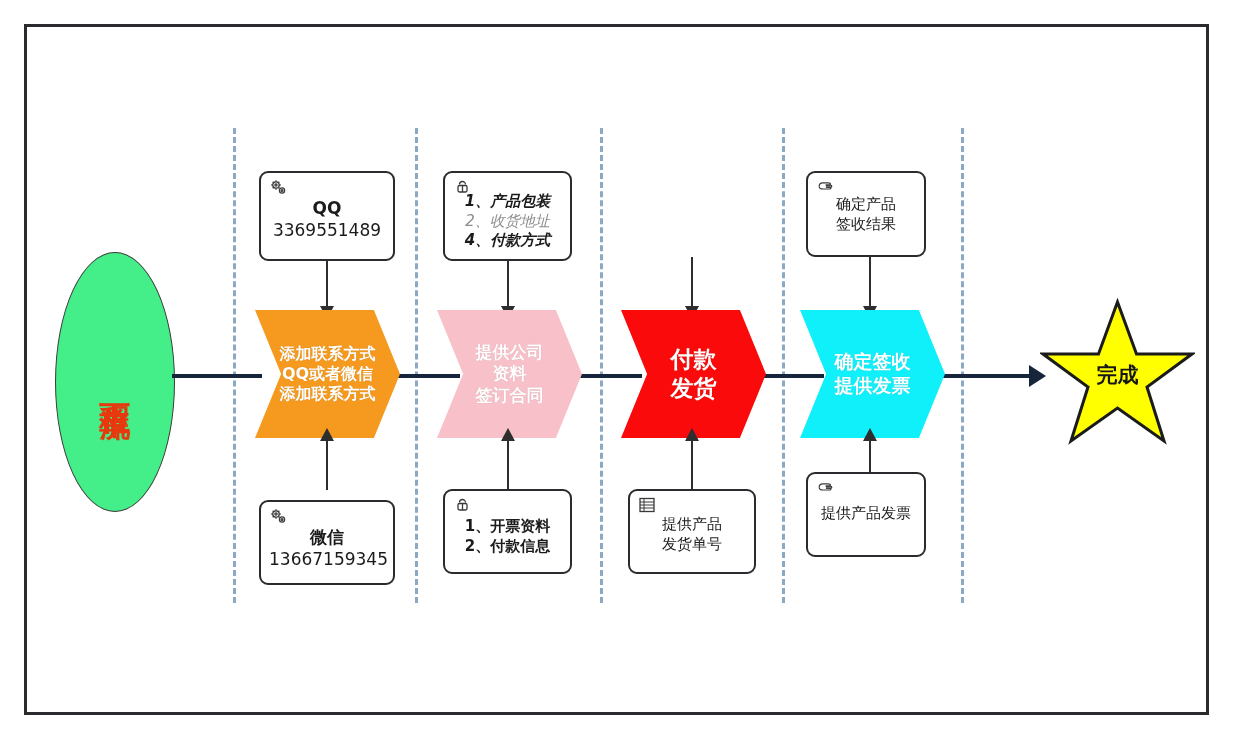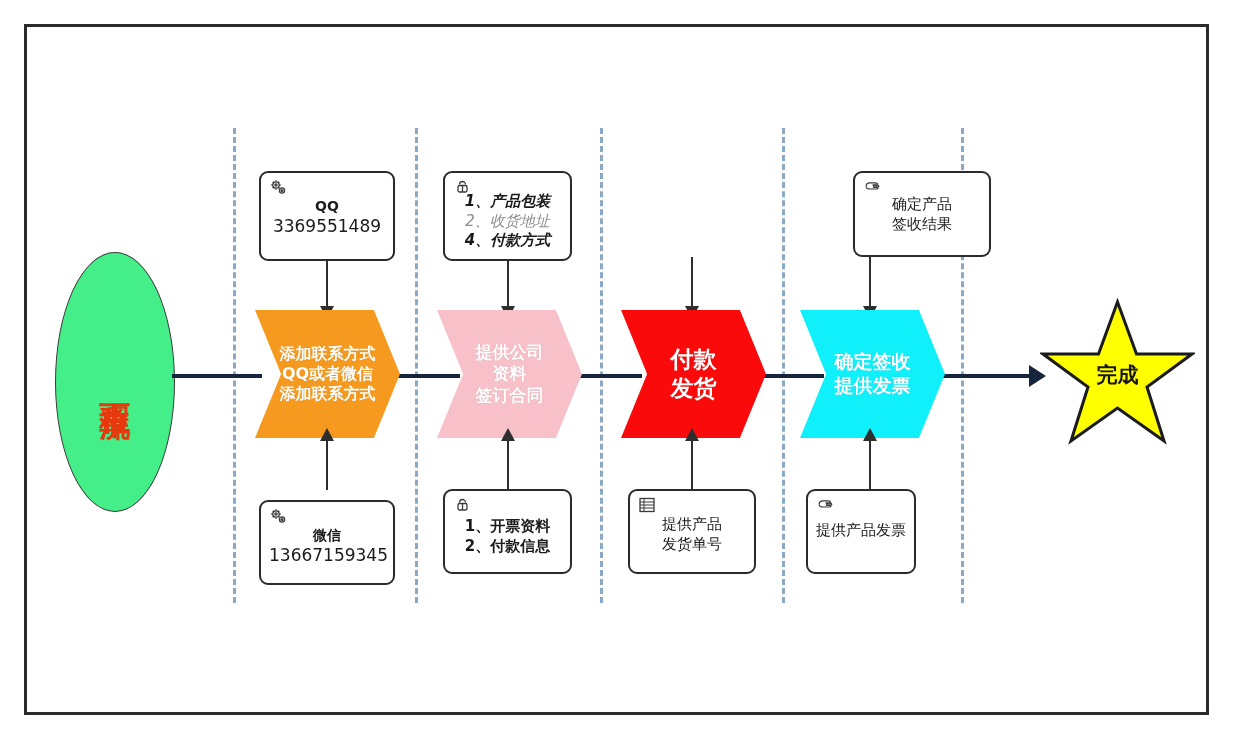--- a/index.html
+++ b/index.html
@@ -71,21 +71,21 @@
     color:#1b1b1b;
     line-height:1.3;
     font-family:"DejaVu Sans",sans-serif;
   }
   .note .note-body.listed{
     text-align:center;
   }
   .note .line{display:block;white-space:nowrap;}
   .note .line.bold{font-weight:bold;}
   .note .line.dim{color:#8d8d8d;}
-  .note .title{display:block;font-weight:bold;font-size:14px;}
+  .note .title{display:block;font-weight:bold;font-size:17px;}
   .note .num{display:block;font-size:17px;letter-spacing:0px;}
 
   
   .chev{
     position:absolute;
     display:flex;align-items:center;justify-content:center;
     -webkit-clip-path:polygon(0 0, 82% 0, 100% 50%, 82% 100%, 0 100%, 18% 50%);
     clip-path:polygon(0 0, 82% 0, 100% 50%, 82% 100%, 0 100%, 18% 50%);
   }
   .chev .chev-txt{
@@ -264,21 +264,21 @@
         <rect x="2" y="2.5" width="14" height="13" fill="none" stroke="#3a3a3a" stroke-width="1.3"></rect>
         <path d="M2 6h14M2 9h14M2 12h14M6 2.5v13" stroke="#3a3a3a" stroke-width="1"></path>
       </svg>
     </span>
     <div class="note-body" style="margin-top:18px;">
       <span class="line">提供产品</span>
       <span class="line">发货单号</span>
     </div>
   </div>
 
-  <div class="note" style="left:806px;top:171px;width:138px;height:86px;margin-left:47px;">
+  <div class="note" style="left:806px;top:171px;width:120px;height:86px;">
     <span class="note-icon">
       <svg width="20" height="18" viewBox="0 0 20 18">
         <g fill="none" stroke="#3a3a3a" stroke-width="1.2" stroke-linejoin="round">
           <path d="M3.2 8.2c0-2 1.6-3.4 3.6-3.4h5.4c1.3 0 2.2.5 2.2 1.3 0 .7-.7 1.1-1.6 1.1h-3.1"></path>
           <path d="M9.7 7.2h4.6c.9 0 1.5.4 1.5 1s-.6 1-1.5 1h-4.3"></path>
           <path d="M9.9 9.2h3.6c.9 0 1.4.4 1.4.9s-.5.9-1.4.9H6.9c-2 0-3.7-1-3.7-2.8"></path>
         </g>
       </svg>
     </span>
     <div class="note-body" style="margin-top:16px;">
@@ -291,21 +291,21 @@
 
   <div class="chev" style="left:800px;top:310px;width:145px;height:128px;background:#0ff0fb;">
     <span class="chev-txt" style="font-size:19px;">
       <span>确定签收</span><br>
       <span>提供发票</span>
     </span>
   </div>
 
   <div class="vline" style="left:869px;top:440px;height:50px;"></div>
   <div class="varrow-up" style="left:863px;top:428px;"></div>
-  <div class="note" style="left:806px;top:489px;width:110px;height:85px;">
+  <div class="note" style="left:806px;top:472px;width:120px;height:85px;">
     <span class="note-icon">
       <svg width="20" height="18" viewBox="0 0 20 18">
         <g fill="none" stroke="#3a3a3a" stroke-width="1.2" stroke-linejoin="round">
           <path d="M3.2 8.2c0-2 1.6-3.4 3.6-3.4h5.4c1.3 0 2.2.5 2.2 1.3 0 .7-.7 1.1-1.6 1.1h-3.1"></path>
           <path d="M9.7 7.2h4.6c.9 0 1.5.4 1.5 1s-.6 1-1.5 1h-4.3"></path>
           <path d="M9.9 9.2h3.6c.9 0 1.4.4 1.4.9s-.5.9-1.4.9H6.9c-2 0-3.7-1-3.7-2.8"></path>
         </g>
       </svg>
     </span>
     <div class="note-body" style="margin-top:24px;">

